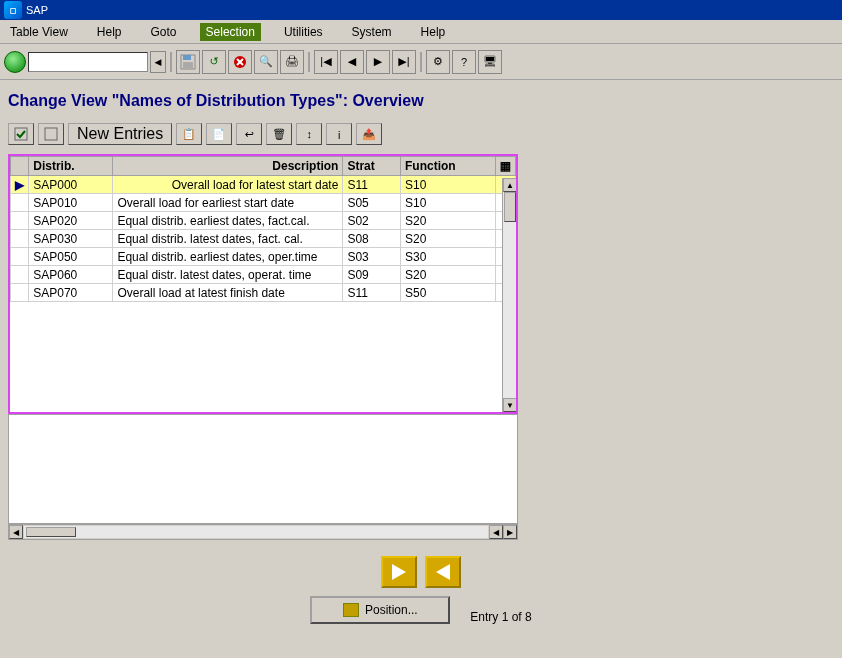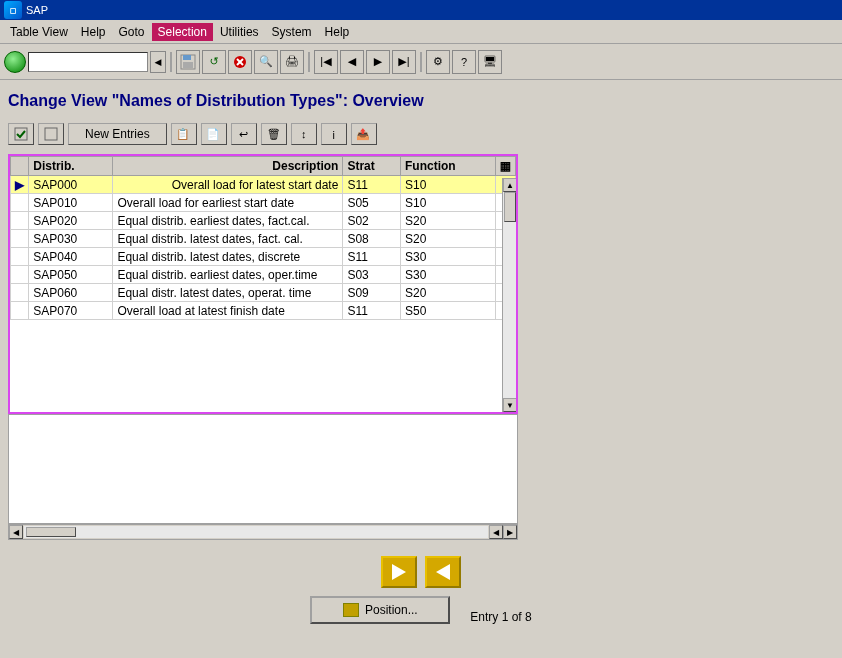--- a/index.html
+++ b/index.html
@@ -25,31 +25,31 @@
       font-size: 11px;
     }
 
     
     .menu-bar {
       background: #d4d0c8;
       height: 24px;
       display: flex;
       align-items: center;
       padding: 0 4px;
-      gap: 1px;
+      gap: 17px;
       border-bottom: 1px solid #a0a0a0;
     }
     .menu-item {
       padding: 2px 6px;
       font-size: 12px;
       color: #000;
       cursor: pointer;
     }
     .menu-item.active {
-      background: #be185d;
+      background: #4d7c0f;
       color: white;
     }
 
     
     .toolbar {
       background: #d4d0c8;
       height: 36px;
       display: flex;
       align-items: center;
       padding: 0 4px;
@@ -129,24 +129,24 @@
       background: #d4d0c8;
       border: 1px outset #a0a0a0;
       display: flex;
       align-items: center;
       justify-content: center;
       cursor: pointer;
       font-size: 11px;
     }
     .new-entries-btn {
       height: 22px;
-      padding: 0 16px;
+      padding: 0 8px;
       background: #d4d0c8;
       border: 1px outset #a0a0a0;
-      font-size: 12px;
+      font-size: 16px;
       cursor: pointer;
       white-space: nowrap;
     }
 
     
     .table-container {
       border: 2px solid #d946ef;
       background: white;
       width: 510px;
       height: 260px;
@@ -457,28 +457,20 @@
               <tr>
                 <td class="row-selector"></td>
                 <td>SAP030</td>
                 <td style="width: 230px;">Equal distrib. latest dates, fact. cal.</td>
                 <td>S08</td>
                 <td>S20</td>
                 <td style="width: 20px;"></td>
               </tr>
               <tr>
                 <td class="row-selector"></td>
-                <td>SAP040</td>
-                <td style="width: 230px;">Equal distrib. latest dates, discrete</td>
-                <td>S11</td>
-                <td>S30</td>
-                <td style="width: 20px;"></td>
-              </tr>
-              <tr>
-                <td class="row-selector"></td>
                 <td>SAP050</td>
                 <td style="width: 230px;">Equal distrib. earliest dates, oper.time</td>
                 <td>S03</td>
                 <td>S30</td>
                 <td style="width: 20px;"></td>
               </tr>
               <tr>
                 <td class="row-selector"></td>
                 <td>SAP060</td>
                 <td style="width: 230px;">Equal distr. latest dates, operat. time</td>

